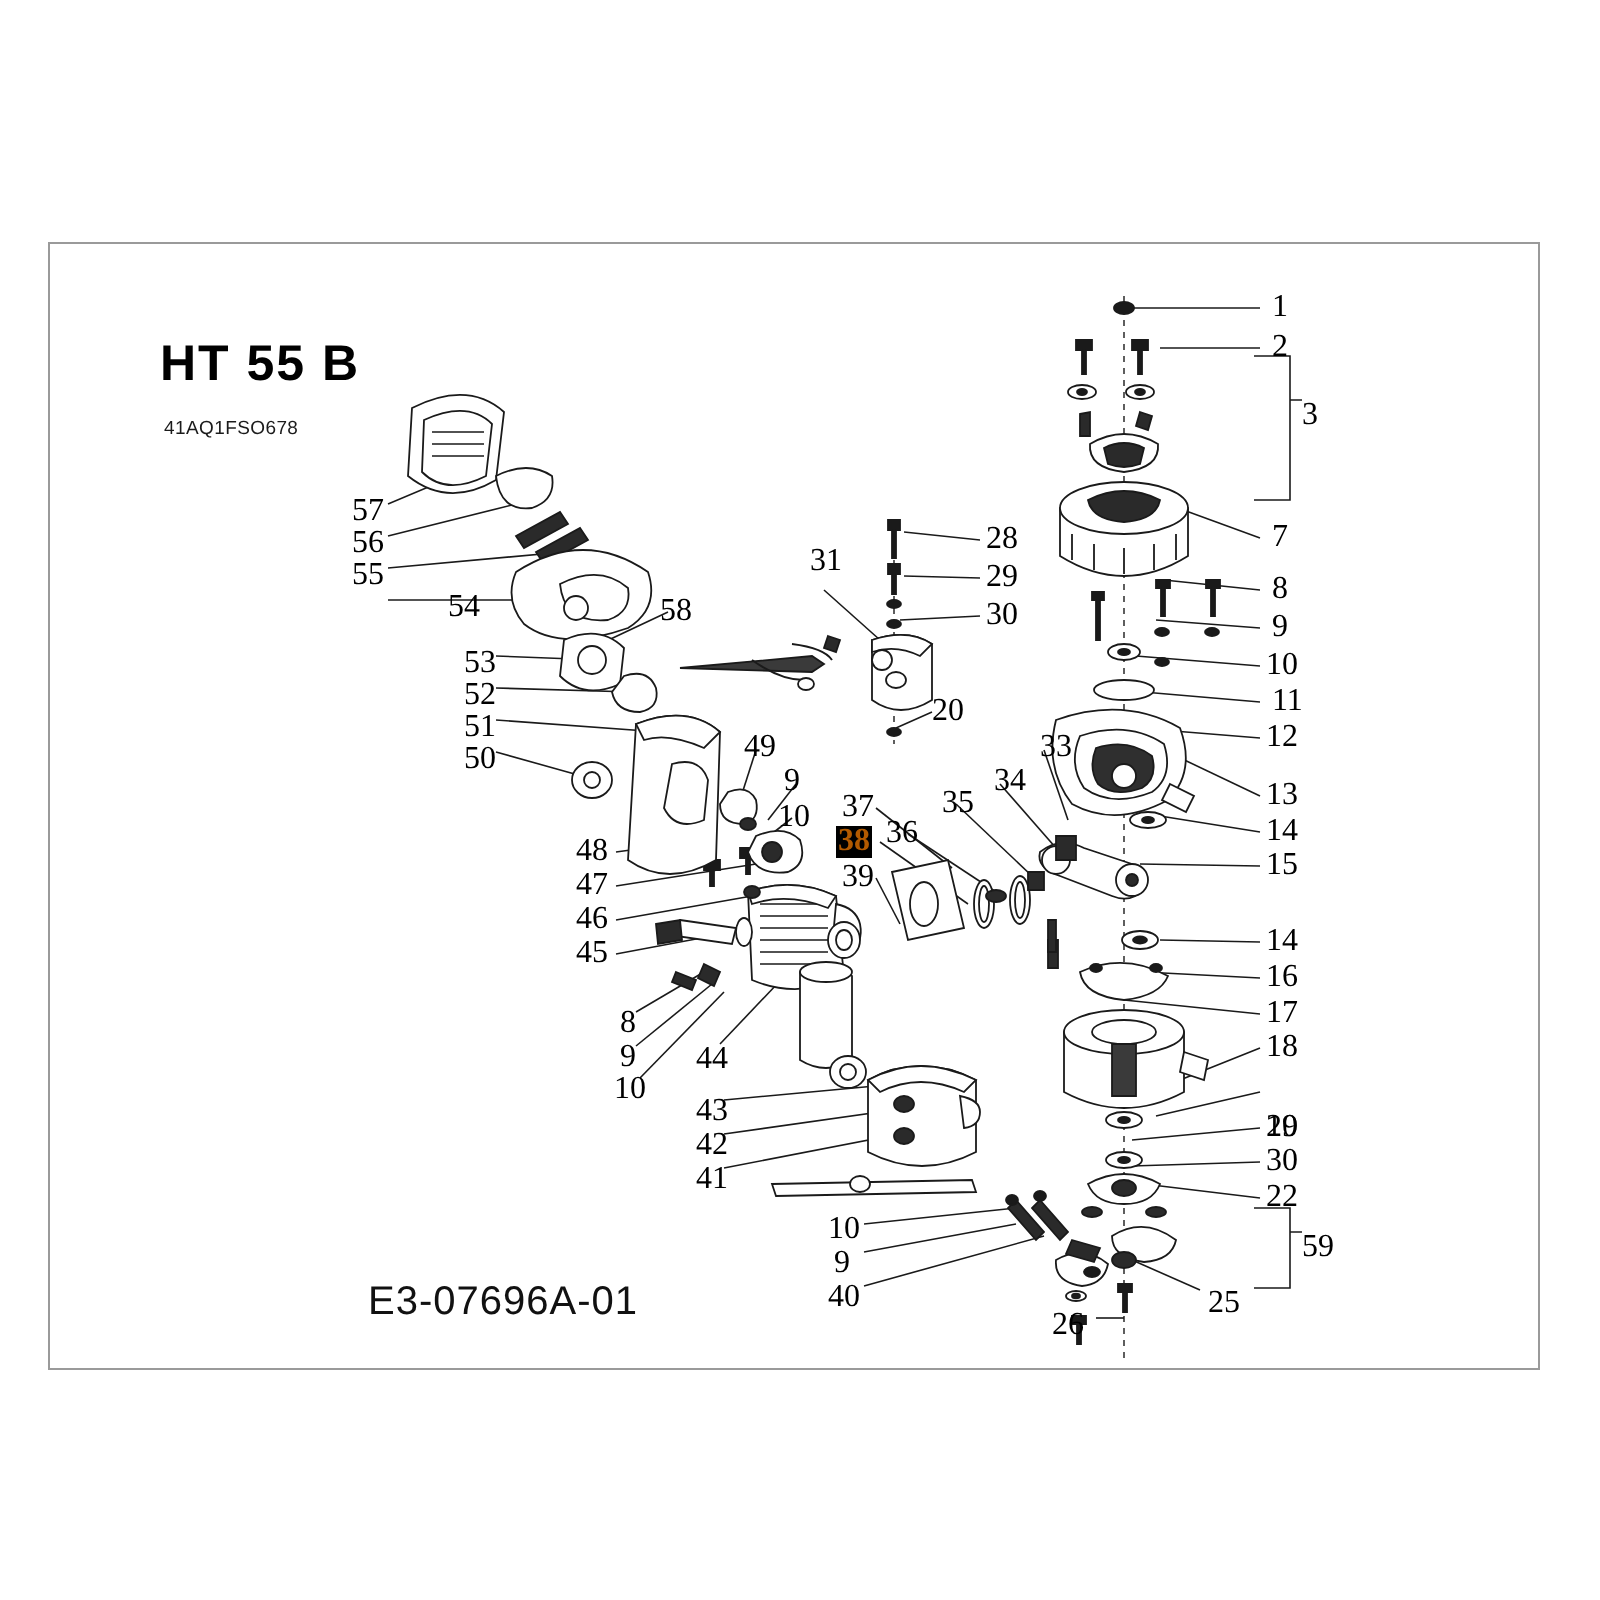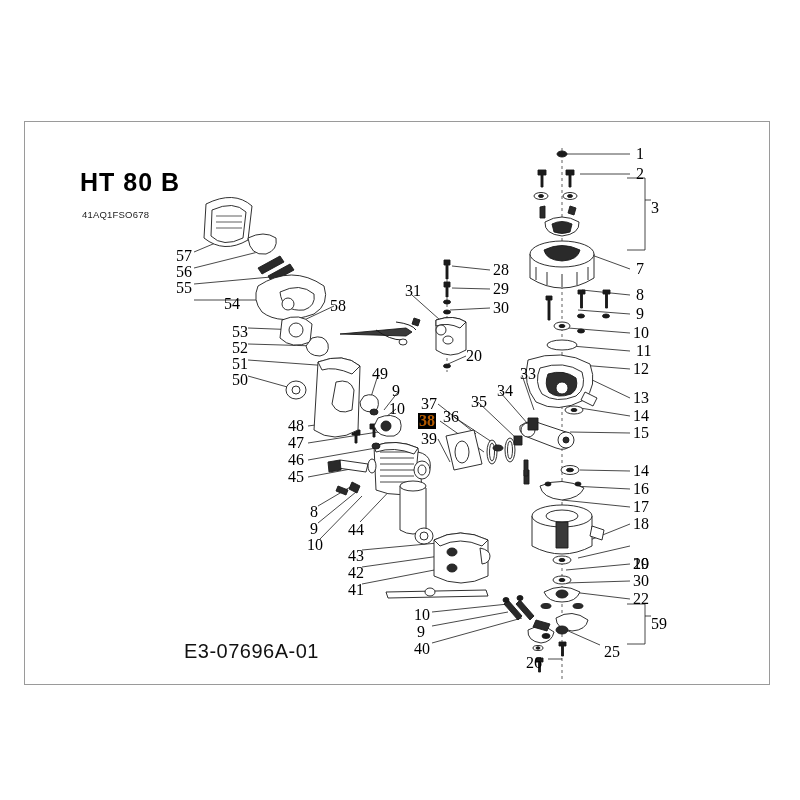--- a/index.html
+++ b/index.html
@@ -35,21 +35,21 @@
     background:#000000;color:#b35a00;font-weight:bold;
     padding:0 1px;
   }
   #art{position:absolute;left:0;top:0;width:800px;height:800px;pointer-events:none;}
 </style>
 </head>
 <body>
 
 <div id="frame"></div>
 
-<div id="title">HT 80 B</div>
+<div id="title">HT 55 B</div>
 <div id="subtitle">41AQ1FSO678</div>
 <div id="docnum">E3-07696A-01</div>
 
 <svg id="art" viewBox="0 0 800 800" xmlns="http://www.w3.org/2000/svg">
   <g id="leaders" stroke="#1a1a1a" stroke-width="0.8" fill="none">
       <polyline points="630,154 566,154"></polyline>
       <polyline points="630,174 580,174"></polyline>
       <polyline points="630,269 578,250"></polyline>
       <polyline points="630,295 582,290"></polyline>
       <polyline points="630,314 578,310"></polyline>
@@ -297,21 +297,21 @@
     <div class="callout" style="left: 633px; top: 556px;">19</div>
     <div class="callout" style="left: 633px; top: 556px;">20</div>
     <div class="callout" style="left: 633px; top: 573px;">30</div>
     <div class="callout" style="left: 633px; top: 591px;">22</div>
     <div class="callout" style="left: 651px; top: 616px;">59</div>
     <div class="callout" style="left: 604px; top: 644px;">25</div>
     <div class="callout" style="left: 526px; top: 655px;">26</div>
     <div class="callout" style="left: 493px; top: 262px;">28</div>
     <div class="callout" style="left: 493px; top: 281px;">29</div>
     <div class="callout" style="left: 493px; top: 300px;">30</div>
-    <div class="callout" style="left: 405px; top: 283px; text-align: right;">31</div>
+    <div class="callout" style="left: 405px; top: 273px; text-align: right;">31</div>
     <div class="callout" style="left: 466px; top: 348px;">20</div>
     <div class="callout" style="left: 520px; top: 366px;">33</div>
     <div class="callout" style="left: 497px; top: 383px;">34</div>
     <div class="callout" style="left: 471px; top: 394px;">35</div>
     <div class="callout" style="left: 443px; top: 409px; text-align: right;">36</div>
     <div class="callout" style="left: 421px; top: 396px;">37</div>
     <div class="callout hl" style="left: 418px; top: 413px;">38</div>
     <div class="callout" style="left: 421px; top: 431px;">39</div>
     <div class="callout" style="left: 392px; top: 383px;">9</div>
     <div class="callout" style="left: 389px; top: 401px;">10</div>

